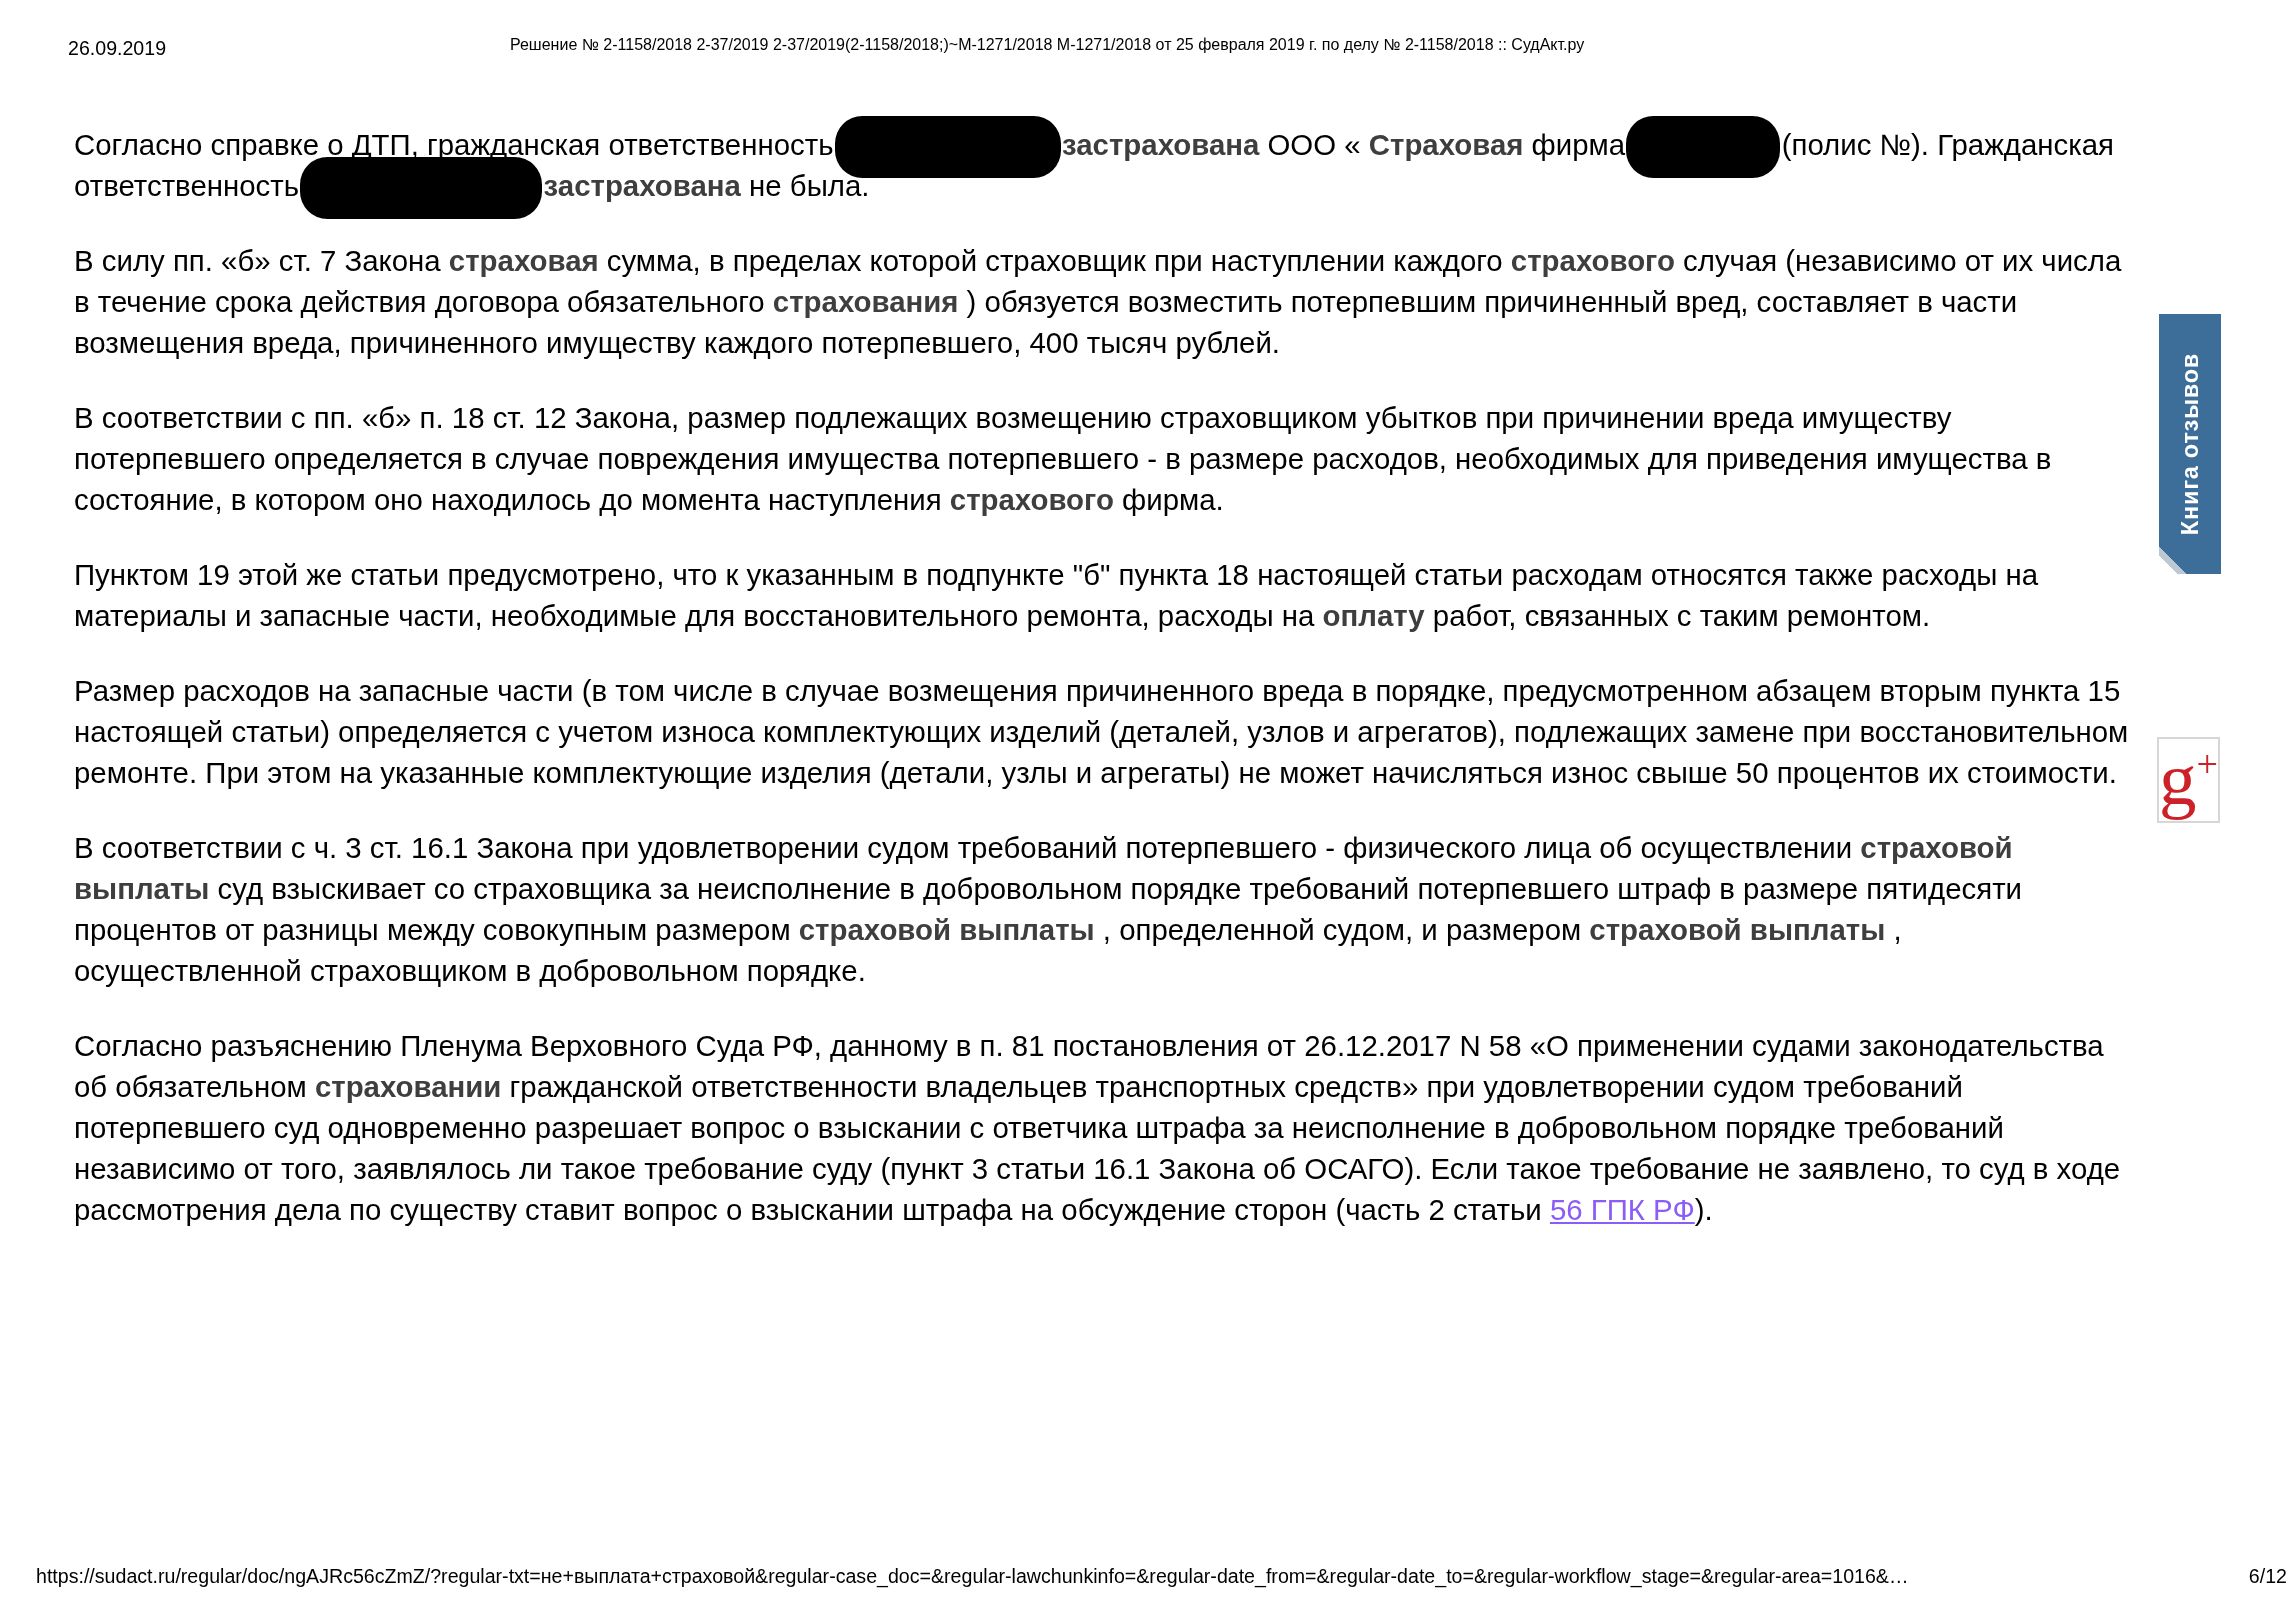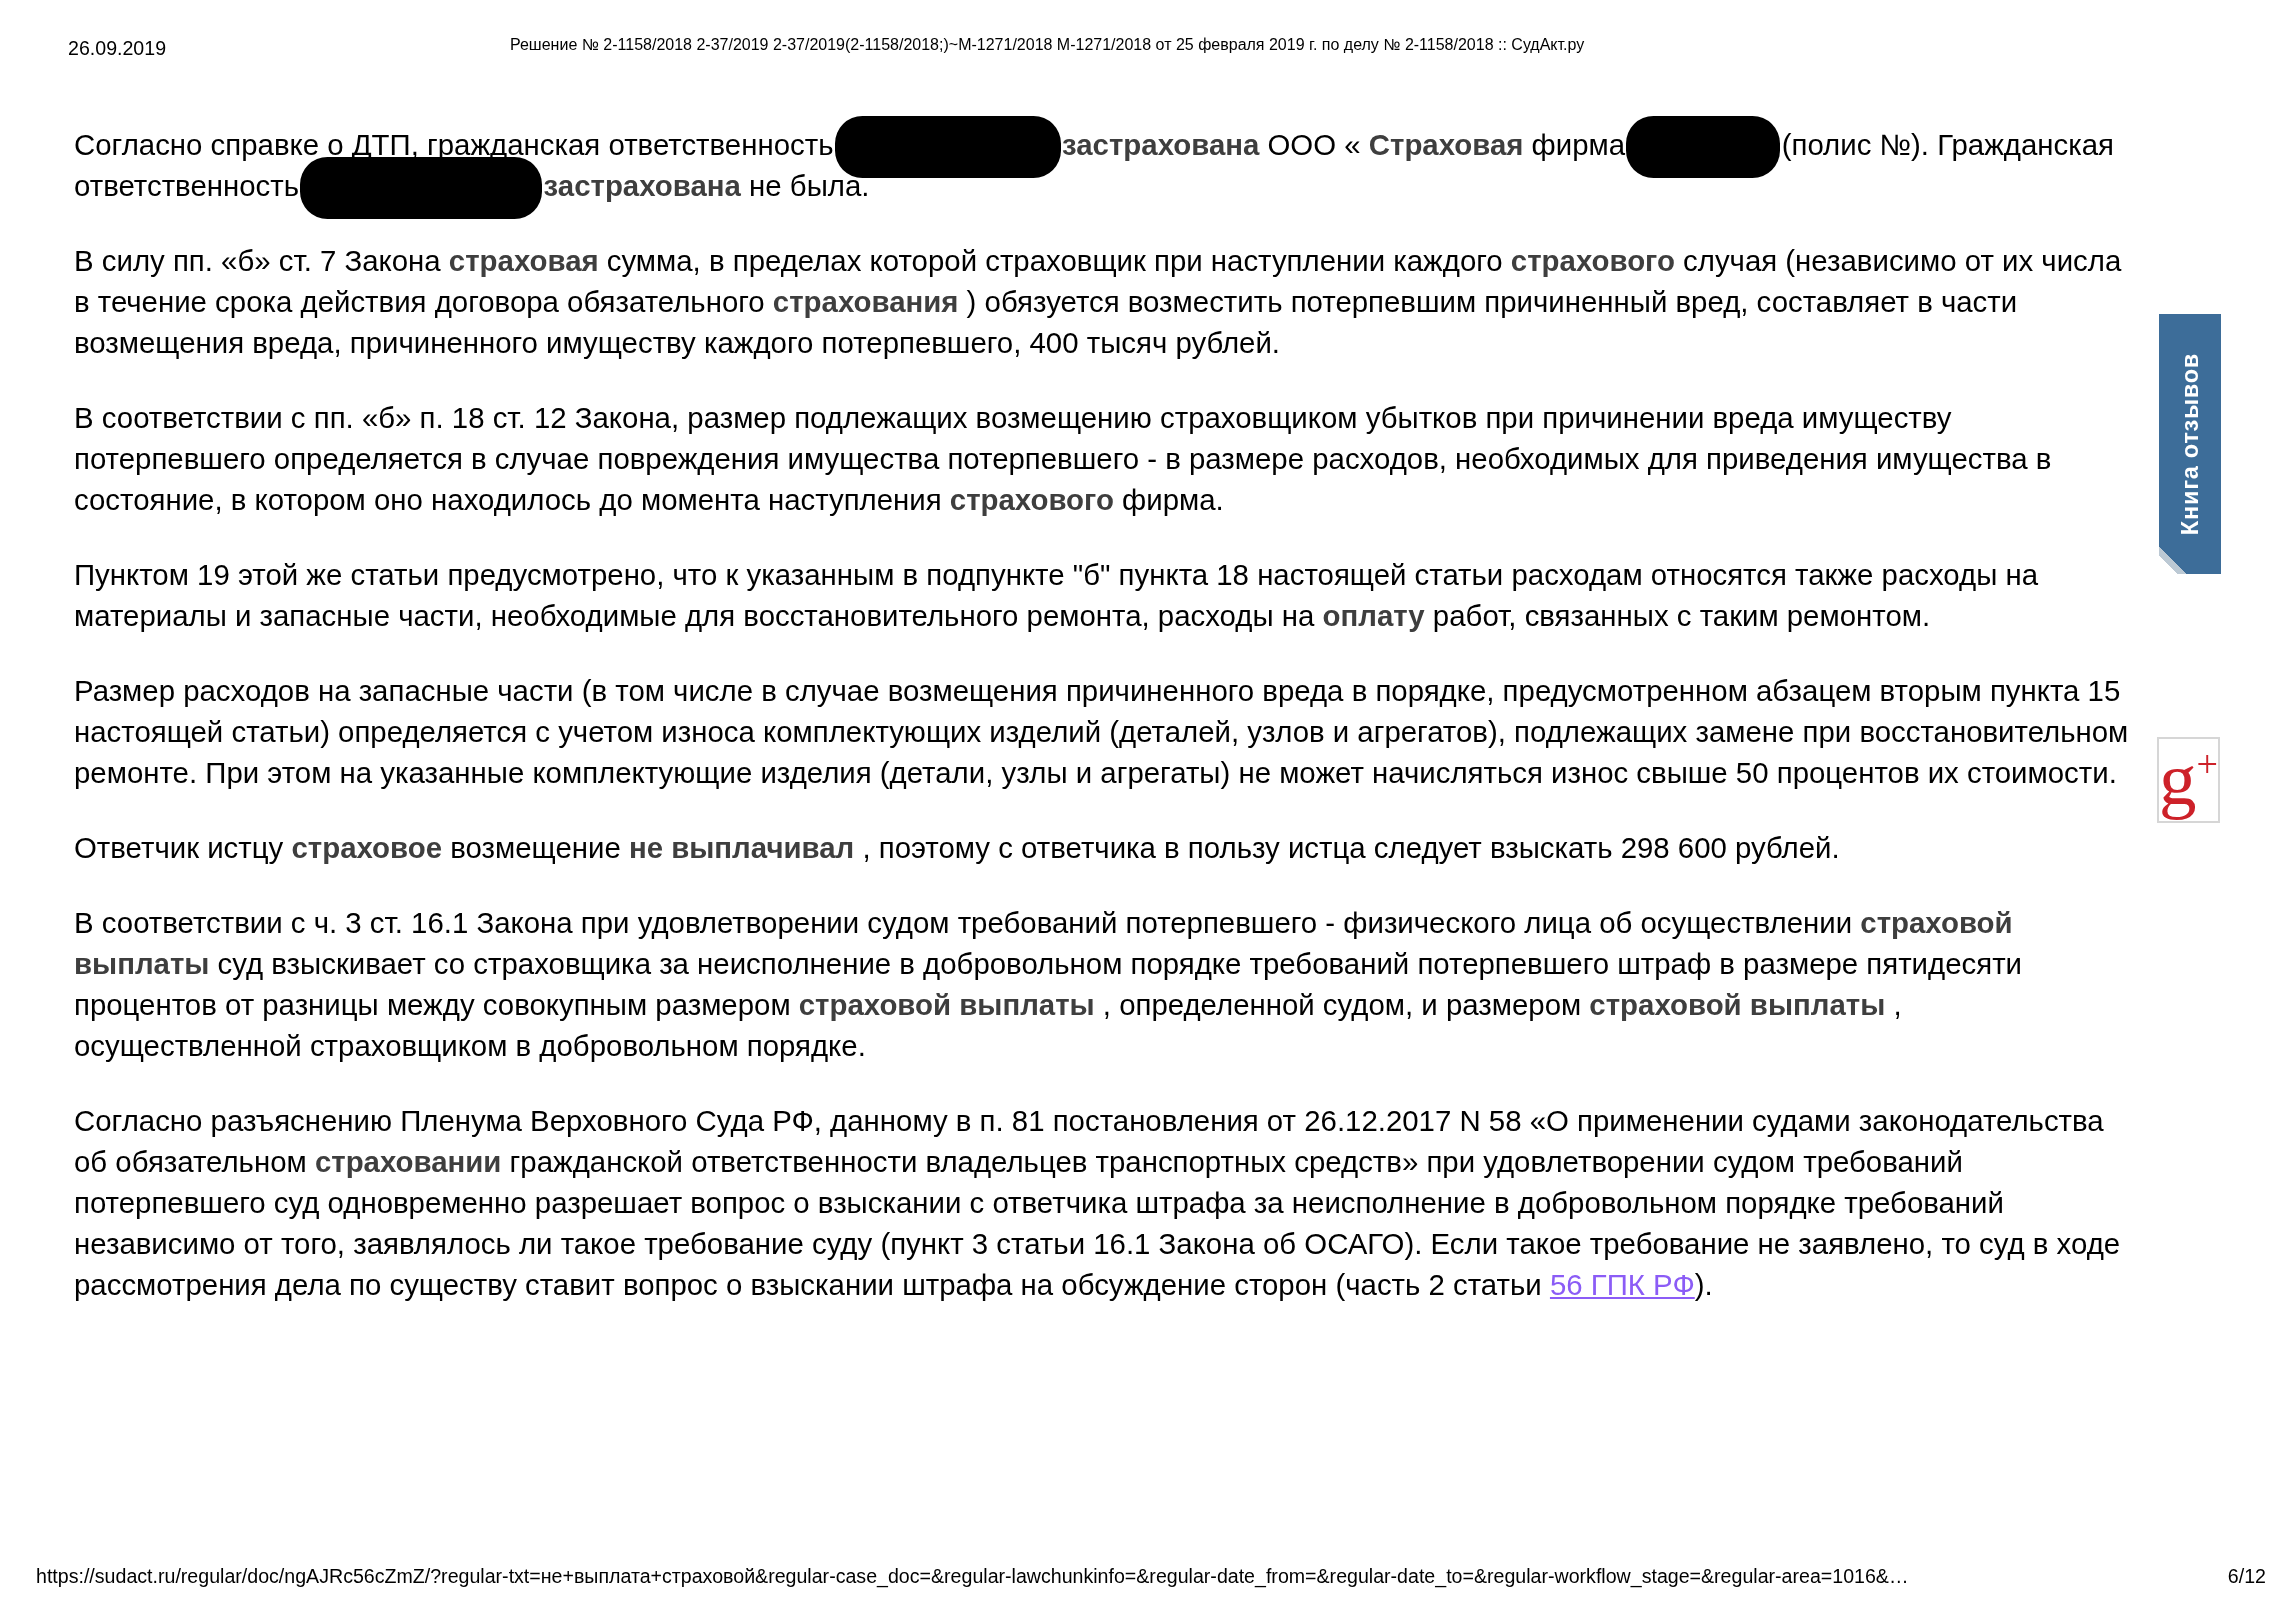--- a/index.html
+++ b/index.html
@@ -38,35 +38,34 @@
     position:absolute;left:2157px;top:737px;width:59px;height:82px;
     background:#ffffff;border:2.6px solid #d6d6d6;
     display:flex;align-items:flex-start;justify-content:center;cursor:pointer;
   }
   .gplus-inner{display:flex;align-items:flex-start;margin-top:1.3px;
     font-family:"Liberation Serif", serif;color:#cd2129;}
   .gplus-inner .g{font-size:75px;line-height:1.05;}
   .gplus-inner .plus{font-size:38px;line-height:1;margin-top:5.2px;}
   
   .ftr-url{position:absolute;left:36px;top:1565px;font-size:19.6px;white-space:nowrap;max-width:2179px;overflow:hidden;}
-  .ftr-page{position:absolute;right:29px;top:1565px;font-size:19.6px;white-space:nowrap;}
+  .ftr-page{position:absolute;right:8px;top:1565px;font-size:19.6px;white-space:nowrap;}
 </style>
 </head>
 <body>
 
 <div class="hdr-date">26.09.2019</div>
 <div class="hdr-title">Решение № 2-1158/2018 2-37/2019 2-37/2019(2-1158/2018;)~М-1271/2018 М-1271/2018 от 25 февраля 2019 г. по делу № 2-1158/2018 :: СудАкт.ру</div>
 
 <div class="content">
     <p><span>Согласно справке о ДТП, гражданская ответственность</span><span class="redact" style="width: 226px;"></span><span class="hl">застрахована</span><span> ООО « </span><span class="hl">Страховая</span><span> фирма</span><span class="redact" style="width: 154px;"></span><span>(полис №). Гражданская ответственность</span><span class="redact" style="width: 242px;"></span><span class="hl">застрахована</span><span> не была.</span></p>
     <p><span>В силу пп. «б» ст. 7 Закона </span><span class="hl">страховая</span><span> сумма, в пределах которой страховщик при наступлении каждого </span><span class="hl">страхового</span><span> случая (независимо от их числа в течение срока действия договора обязательного </span><span class="hl">страхования</span><span> ) обязуется возместить потерпевшим причиненный вред, составляет в части возмещения вреда, причиненного имуществу каждого потерпевшего, 400 тысяч рублей.</span></p>
     <p><span>В соответствии с пп. «б» п. 18 ст. 12 Закона, размер подлежащих возмещению страховщиком убытков при причинении вреда имуществу потерпевшего определяется в случае повреждения имущества потерпевшего - в размере расходов, необходимых для приведения имущества в состояние, в котором оно находилось до момента наступления </span><span class="hl">страхового</span><span> фирма.</span></p>
     <p><span>Пунктом 19 этой же статьи предусмотрено, что к указанным в подпункте "б" пункта 18 настоящей статьи расходам относятся также расходы на материалы и запасные части, необходимые для восстановительного ремонта, расходы на </span><span class="hl">оплату</span><span> работ, связанных с таким ремонтом.</span></p>
     <p><span>Размер расходов на запасные части (в том числе в случае возмещения причиненного вреда в порядке, предусмотренном абзацем вторым пункта 15 настоящей статьи) определяется с учетом износа комплектующих изделий (деталей, узлов и агрегатов), подлежащих замене при восстановительном ремонте. При этом на указанные комплектующие изделия (детали, узлы и агрегаты) не может начисляться износ свыше 50 процентов их стоимости.</span></p>
-    <p><span>Ответчик истцу </span><span class="hl">страховое</span><span> возмещение </span><span class="hl">не выплачивал</span><span> , поэтому с ответчика в пользу истца следует взыскать 298 600 рублей.</span></p>
     <p><span>В соответствии с ч. 3 ст. 16.1 Закона при удовлетворении судом требований потерпевшего - физического лица об осуществлении </span><span class="hl">страховой выплаты</span><span> суд взыскивает со страховщика за неисполнение в добровольном порядке требований потерпевшего штраф в размере пятидесяти процентов от разницы между совокупным размером </span><span class="hl">страховой выплаты</span><span> , определенной судом, и размером </span><span class="hl">страховой выплаты</span><span> , осуществленной страховщиком в добровольном порядке.</span></p>
     <p><span>Согласно разъяснению Пленума Верховного Суда РФ, данному в п. 81 постановления от 26.12.2017 N 58 «О применении судами законодательства об обязательном </span><span class="hl">страховании</span><span> гражданской ответственности владельцев транспортных средств» при удовлетворении судом требований потерпевшего суд одновременно разрешает вопрос о взыскании с ответчика штрафа за неисполнение в добровольном порядке требований независимо от того, заявлялось ли такое требование суду (пункт 3 статьи 16.1 Закона об ОСАГО). Если такое требование не заявлено, то суд в ходе рассмотрения дела по существу ставит вопрос о взыскании штрафа на обсуждение сторон (часть 2 статьи </span><a class="doclink">56 ГПК РФ</a><span>).</span></p>
   </div>
 
 <div class="feedback-tab">
   <span>Книга отзывов</span>
 </div>
 
 <div class="gplus-box">
   <span class="gplus-inner">

